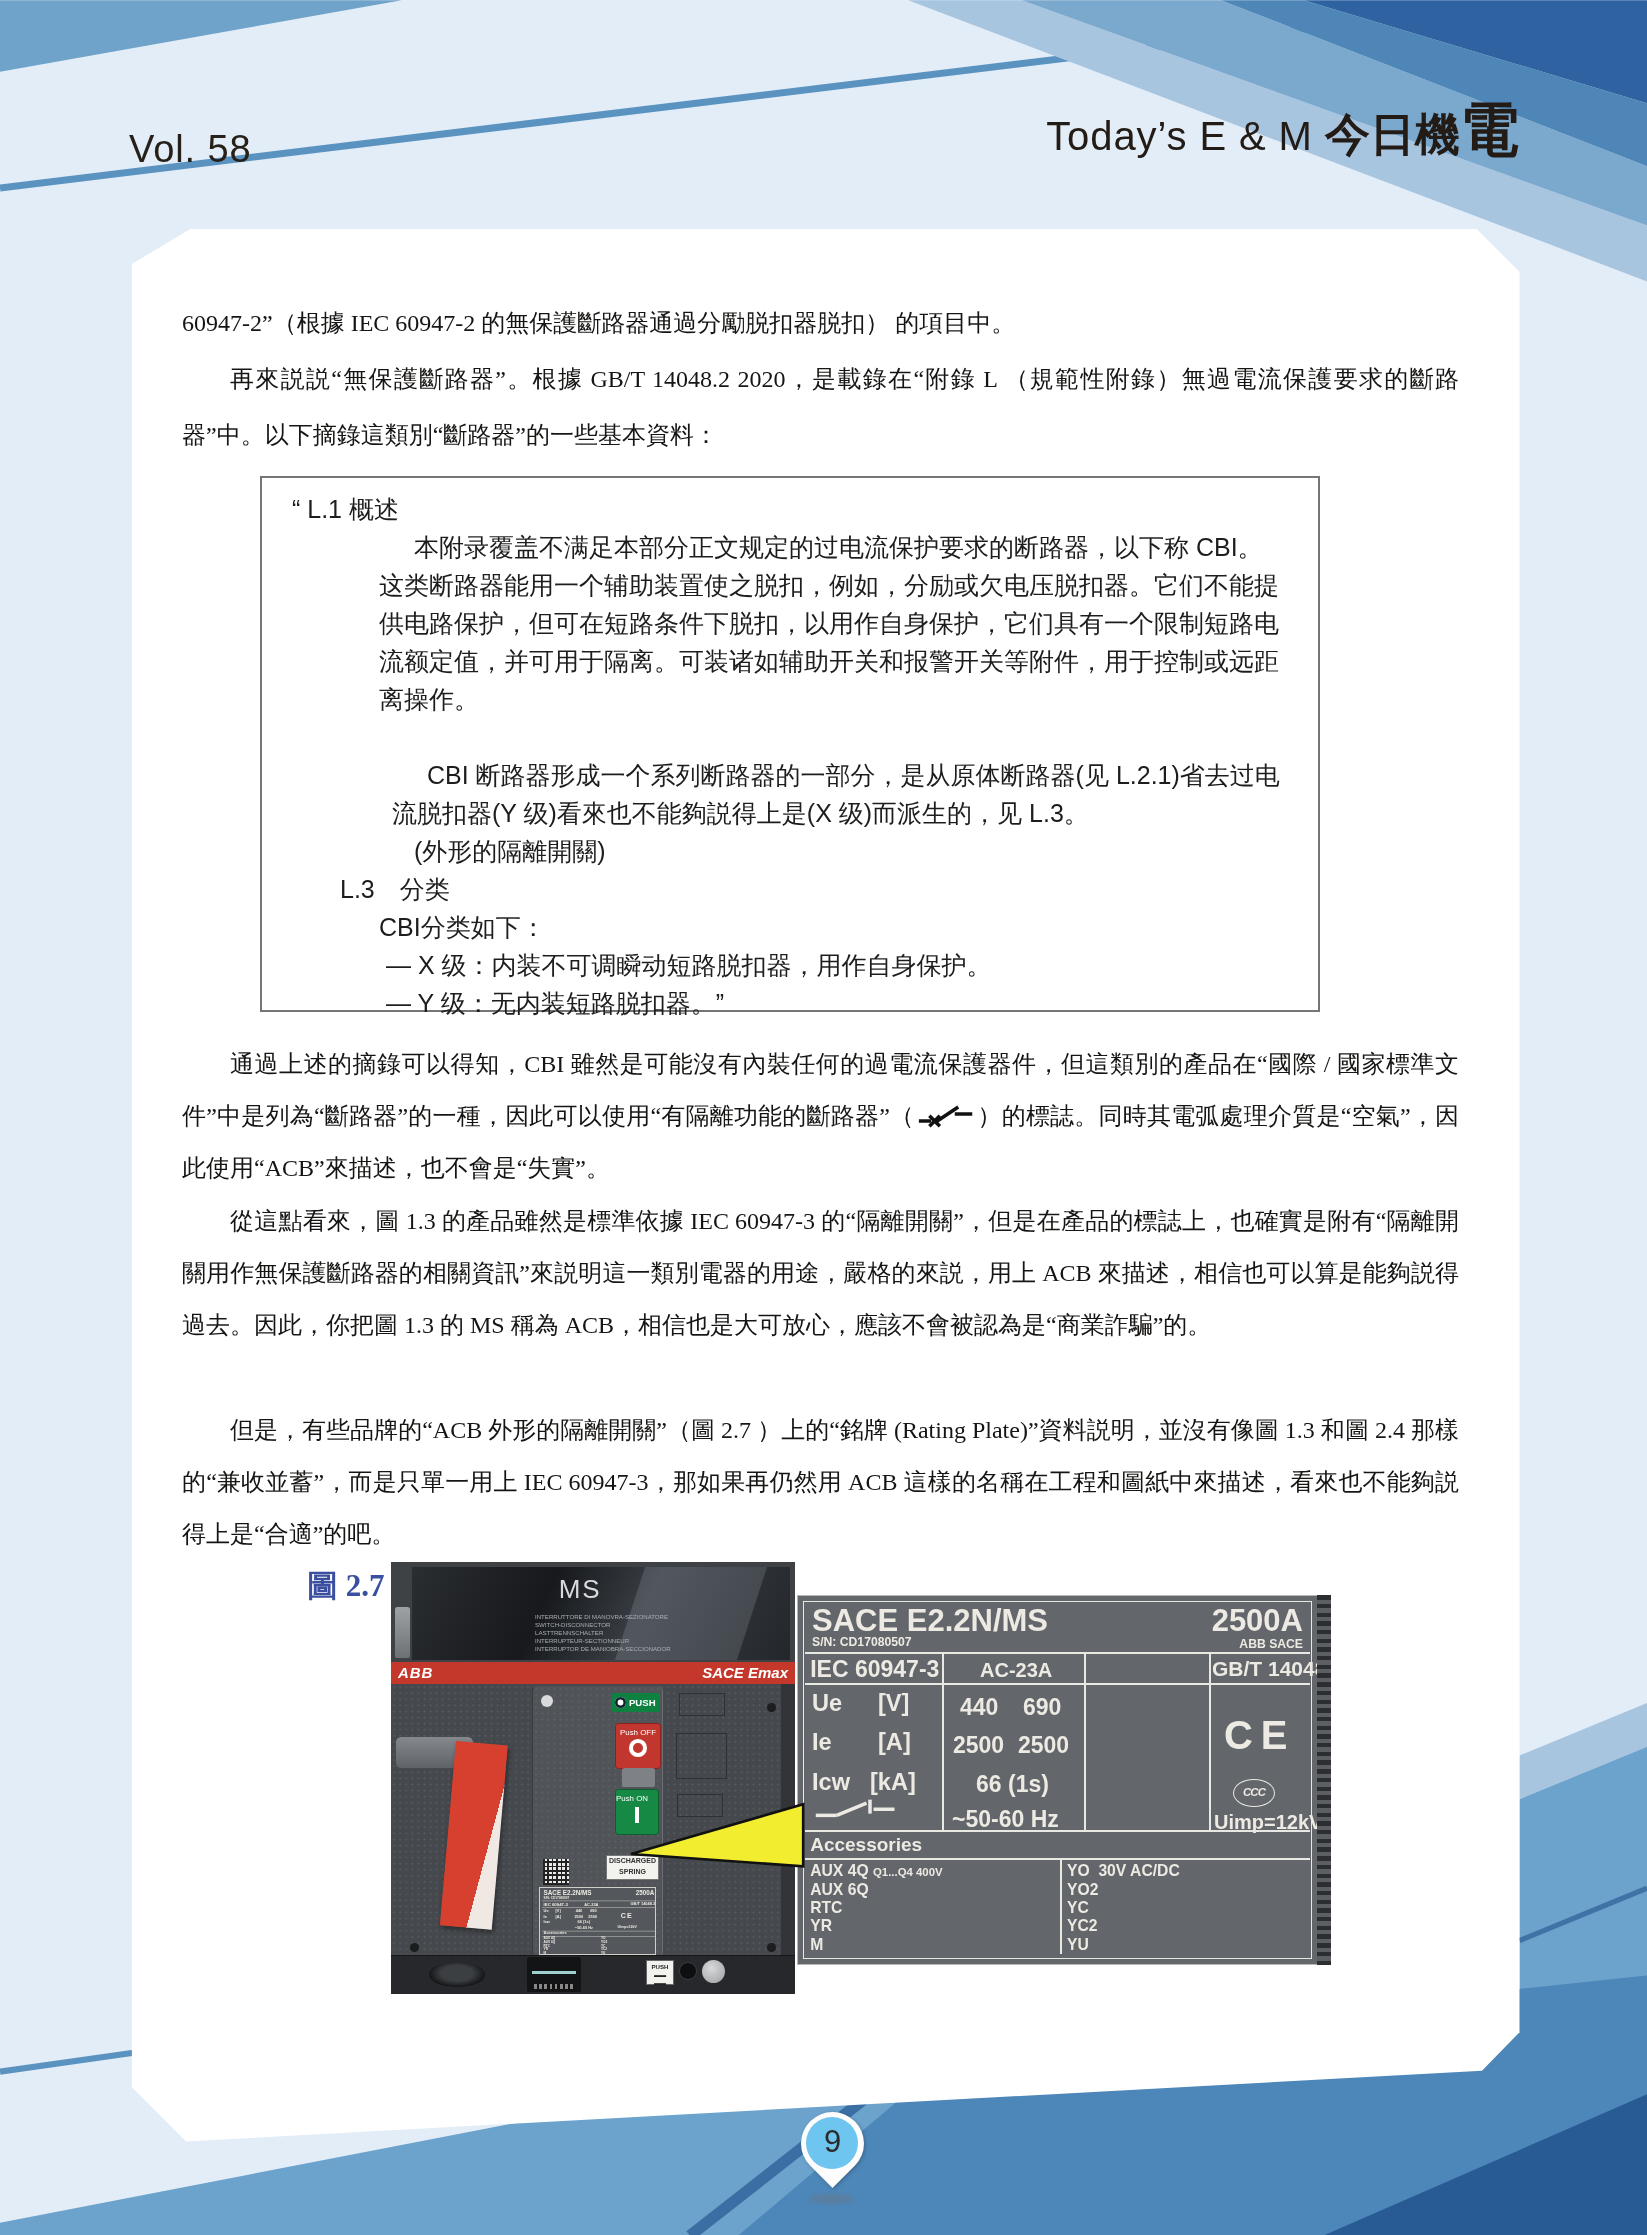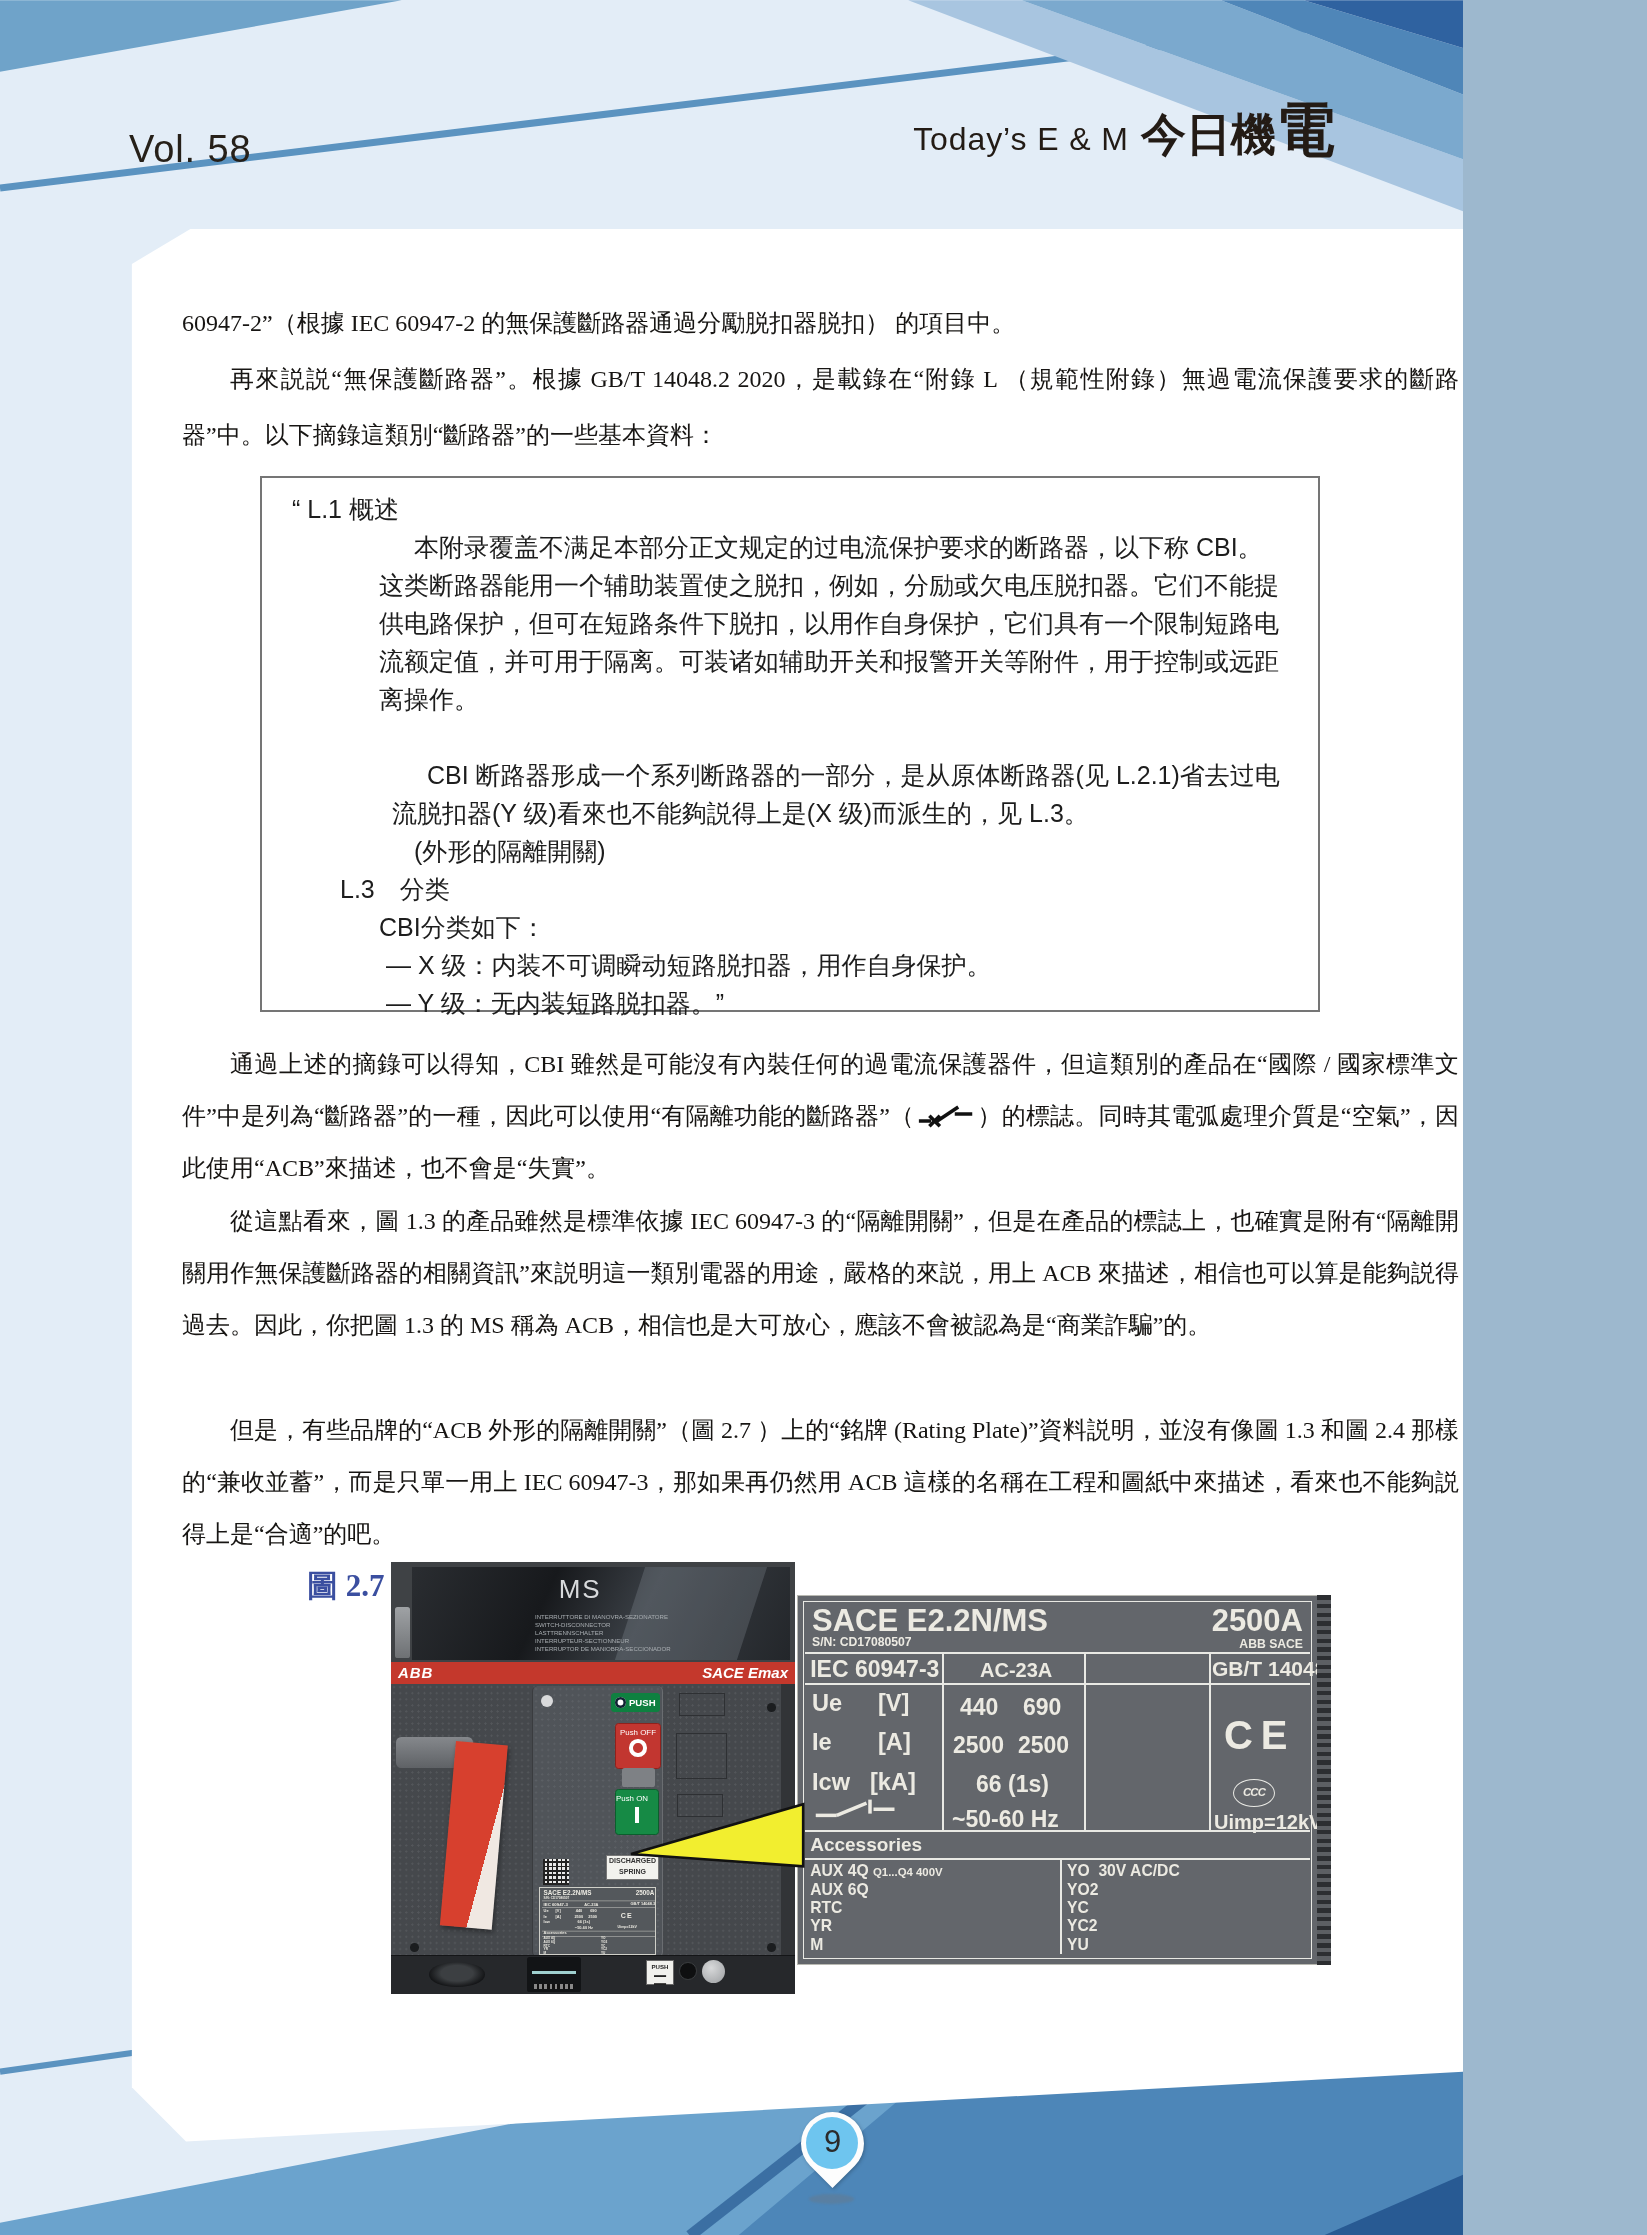--- a/index.html
+++ b/index.html
@@ -1,25 +1,25 @@
 <!DOCTYPE html>
 <html style="font-size:14px"><head>
 <meta charset="utf-8">
 <style>
   html,body{margin:0;padding:0;background:#9db8ce;}
-  .page{position:relative;width:1463px;height:2236px;overflow:hidden;background:#e3edf7;
+  .page{position:relative;width:1647px;height:2236px;overflow:hidden;background:#e3edf7;
         font-family:"Liberation Sans","DejaVu Sans",sans-serif;}
   .abs{position:absolute;}
   svg.bg{position:absolute;left:0;top:0;z-index:0;}
   .z1{z-index:1;}
 
   
   .vol{left:129px;top:128px;font-size:38px;color:#262019;letter-spacing:0.9px;}
   .mast{right:128px;top:91px;display:flex;align-items:baseline;color:#231b15;white-space:nowrap;}
-  .mast .en{font-size:32px;letter-spacing:0.9px;}
+  .mast .en{font-size:40px;letter-spacing:0.9px;}
   .mast .zh1{font-size:45px;font-weight:bold;margin-left:12.2px;}
   .mast .zh2{font-size:59px;font-weight:bold;}
 
   
   .para{left:182px;width:1277px;font-family:"Liberation Serif","DejaVu Serif",serif;
         font-size:24px;color:#171513;text-align:justify;}
   .lh64{line-height:56px;} .lh60{line-height:52px;}
   .ind{text-indent:2em;}
   .sym{display:inline-block;vertical-align:-5.2px;margin:0 3.5px;}
 

